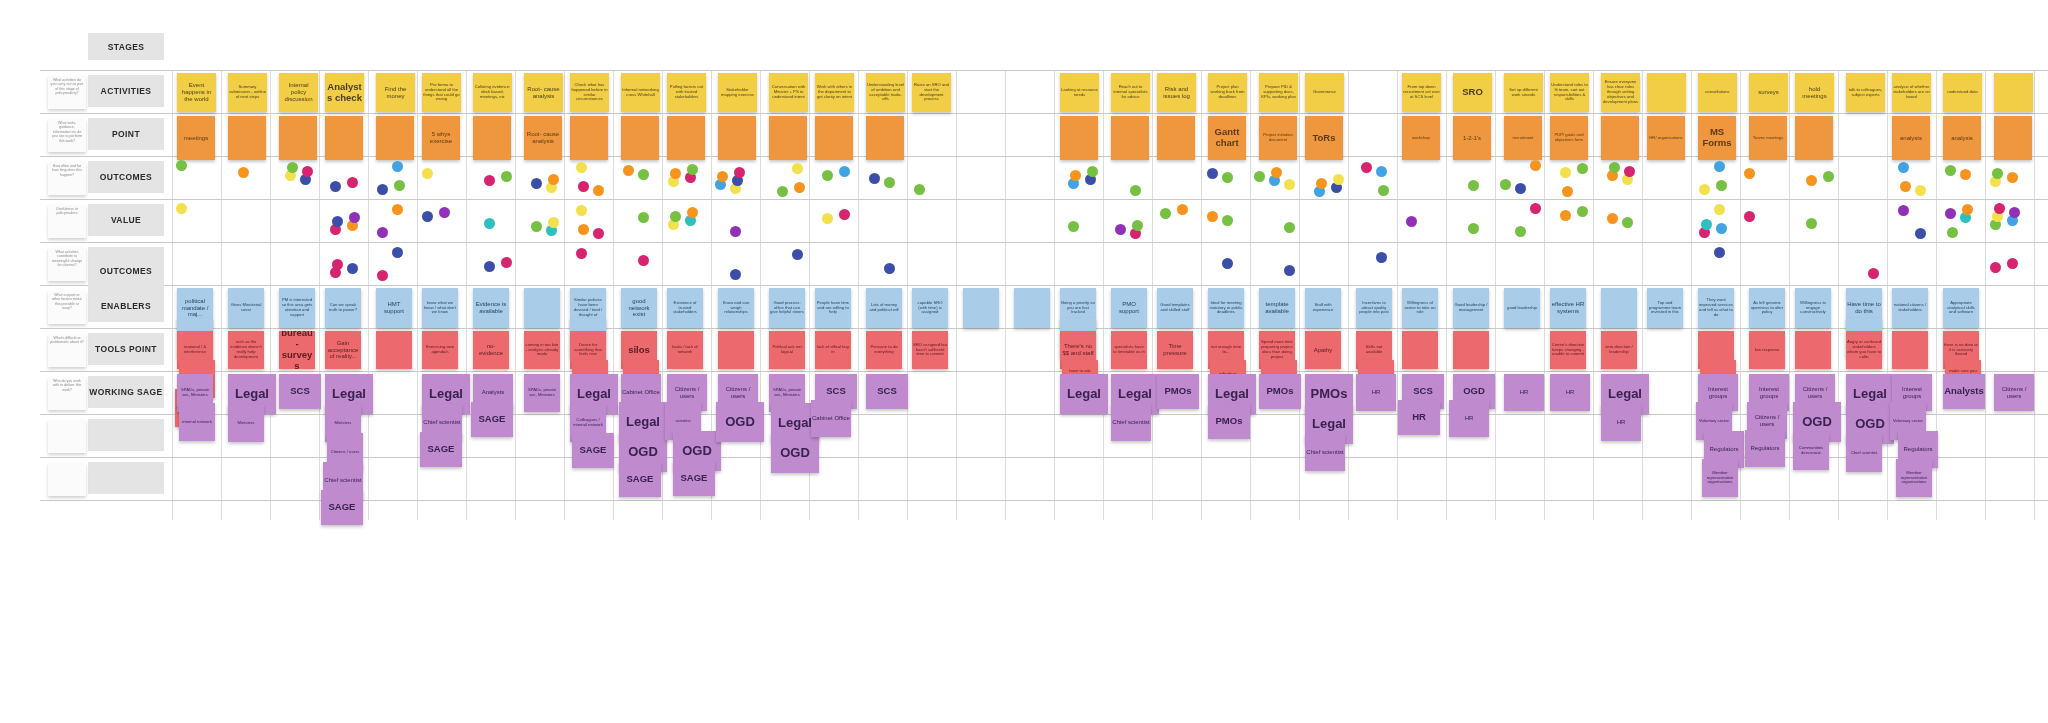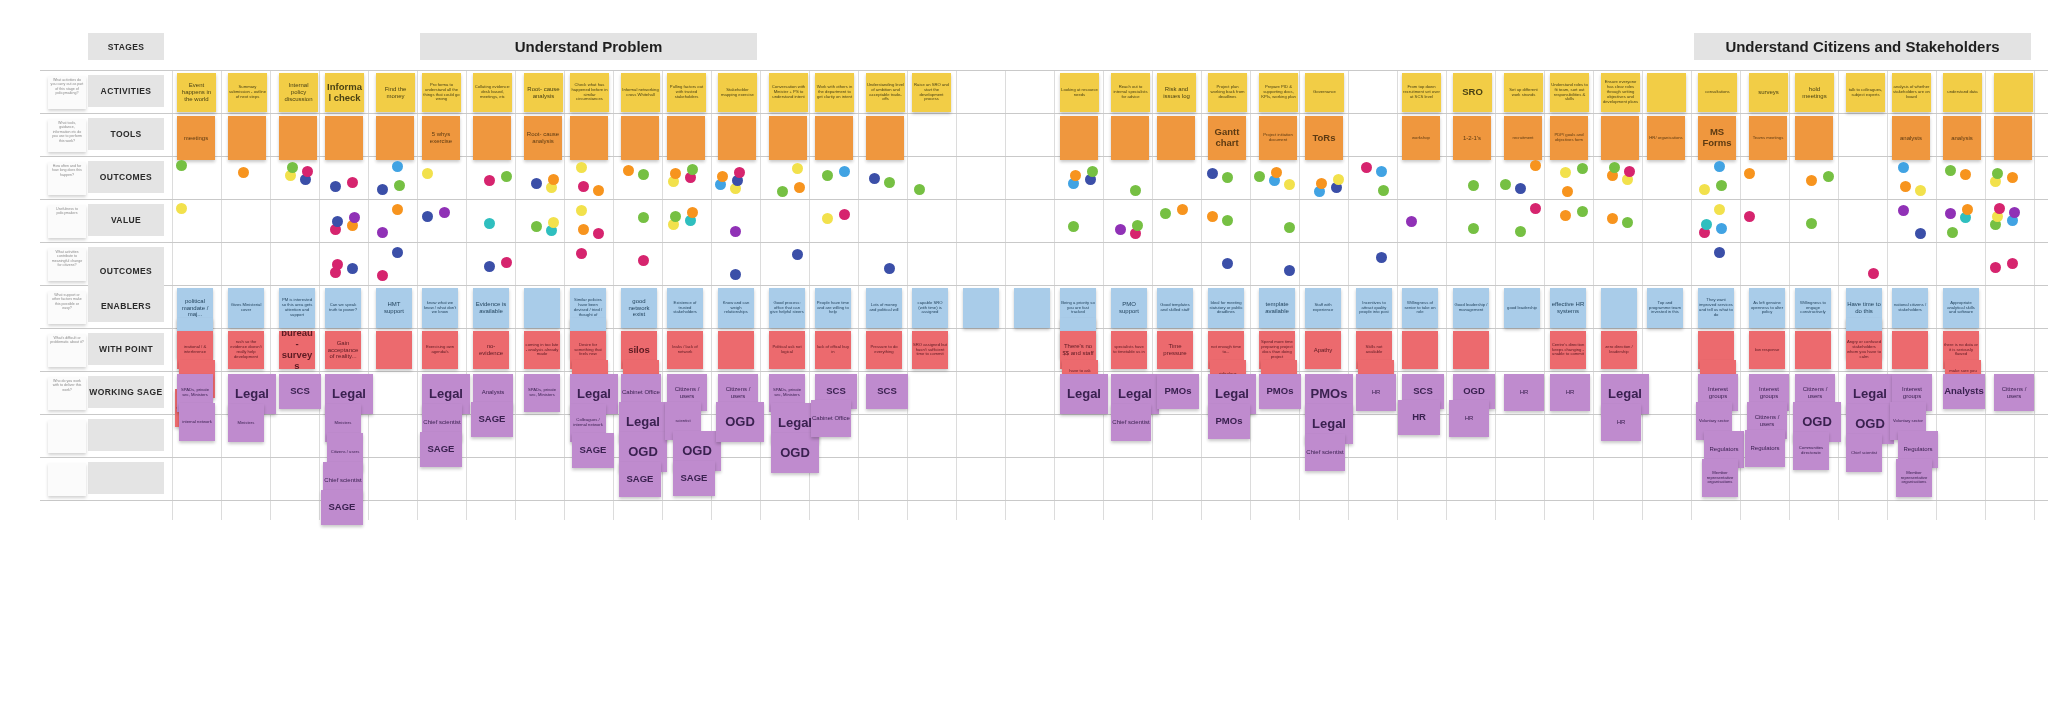--- a/index.html
+++ b/index.html
@@ -65,46 +65,44 @@
     <div class="hline" style="left: 40px; top: 156px; width: 2008px;"></div>
     <div class="hline" style="left: 40px; top: 199px; width: 2008px;"></div>
     <div class="hline" style="left: 40px; top: 242px; width: 2008px;"></div>
     <div class="hline" style="left: 40px; top: 285px; width: 2008px;"></div>
     <div class="hline" style="left: 40px; top: 328px; width: 2008px;"></div>
     <div class="hline" style="left: 40px; top: 371px; width: 2008px;"></div>
     <div class="hline" style="left: 40px; top: 414px; width: 2008px;"></div>
     <div class="hline" style="left: 40px; top: 457px; width: 2008px;"></div>
     <div class="hline" style="left: 40px; top: 500px; width: 2008px;"></div>
     <div class="row-label" style="left: 88px; top: 33px; width: 76px; height: 27px;">STAGES</div>
-    <div class="stage-header" style="left: 420px; top: 33px; width: 337px; height: 27px;">Understand Problem</div>
-    <div class="stage-header" style="left: 1694px; top: 33px; width: 337px; height: 27px;">Understand Citizens and Stakeholders</div>
     <div class="row-label" style="left: 88px; top: 75px; width: 76px; height: 32px;">ACTIVITIES</div>
     <div class="qnote" style="left: 48px; top: 76px; width: 34px; height: 29px;">What activities do you carry out as part of this stage of policymaking?</div>
-    <div class="row-label" style="left: 88px; top: 118px; width: 76px; height: 32px;">TOOLS</div>
+    <div class="row-label" style="left: 88px; top: 118px; width: 76px; height: 32px;">POINT</div>
     <div class="qnote" style="left: 48px; top: 119px; width: 34px; height: 29px;">What tools, guidance, information etc do you use to perform this work?</div>
     <div class="row-label" style="left: 88px; top: 161px; width: 76px; height: 32px;">OUTCOMES</div>
     <div class="qnote" style="left: 48px; top: 162px; width: 34px; height: 29px;">How often and for how long does this happen?</div>
     <div class="row-label" style="left: 88px; top: 204px; width: 76px; height: 32px;">VALUE</div>
     <div class="qnote" style="left: 48px; top: 205px; width: 34px; height: 29px;">Usefulness to policymakers</div>
     <div class="row-label" style="left: 88px; top: 247px; width: 76px; height: 48px; text-align: center;">OUTCOMES</div>
     <div class="qnote" style="left: 48px; top: 248px; width: 34px; height: 29px;">What activities contribute to meaningful change for citizens?</div>
     <div class="row-label" style="left: 88px; top: 290px; width: 76px; height: 32px;">ENABLERS</div>
     <div class="qnote" style="left: 48px; top: 291px; width: 34px; height: 29px;">What support or other factors make this possible or easy?</div>
-    <div class="row-label" style="left: 88px; top: 333px; width: 76px; height: 32px;">WITH POINT</div>
+    <div class="row-label" style="left: 88px; top: 333px; width: 76px; height: 32px;">TOOLS POINT</div>
     <div class="qnote" style="left: 48px; top: 334px; width: 34px; height: 29px;">What's difficult or problematic about it?</div>
     <div class="row-label" style="left: 88px; top: 376px; width: 76px; height: 32px;">WORKING SAGE</div>
     <div class="qnote" style="left: 48px; top: 377px; width: 34px; height: 29px;">Who do you work with to deliver this work?</div>
     <div class="row-label" style="left: 88px; top: 419px; width: 76px; height: 32px;"></div>
     <div class="qnote" style="left: 48px; top: 420px; width: 34px; height: 29px;"></div>
     <div class="row-label" style="left: 88px; top: 462px; width: 76px; height: 32px;"></div>
     <div class="qnote" style="left: 48px; top: 463px; width: 34px; height: 29px;"></div>
     <div class="note" style="left: 177px; top: 73px; width: 37px; height: 37px; background: rgb(242, 205, 70); font-size: 6px; color: rgb(74, 66, 20); font-weight: 400;">Event happens in the world</div>
     <div class="note" style="left: 228px; top: 73px; width: 37px; height: 37px; background: rgb(242, 205, 70); font-size: 4.2px; color: rgb(74, 66, 20); font-weight: 400;">Summary submission - outline of next steps</div>
     <div class="note" style="left: 279px; top: 73px; width: 37px; height: 37px; background: rgb(242, 205, 70); font-size: 6px; color: rgb(74, 66, 20); font-weight: 400;">Internal policy discussion</div>
-    <div class="note" style="left: 325px; top: 73px; width: 37px; height: 37px; background: rgb(242, 205, 70); font-size: 9.5px; color: rgb(74, 66, 20); font-weight: 600;">Informal check</div>
+    <div class="note" style="left: 325px; top: 73px; width: 37px; height: 37px; background: rgb(242, 205, 70); font-size: 9.5px; color: rgb(74, 66, 20); font-weight: 600;">Analysts check</div>
     <div class="note" style="left: 376px; top: 73px; width: 37px; height: 37px; background: rgb(242, 205, 70); font-size: 6px; color: rgb(74, 66, 20); font-weight: 400;">Find the money</div>
     <div class="note" style="left: 422px; top: 73px; width: 37px; height: 37px; background: rgb(242, 205, 70); font-size: 4.2px; color: rgb(74, 66, 20); font-weight: 400;">Pro forma to understand all the things that could go wrong</div>
     <div class="note" style="left: 473px; top: 73px; width: 37px; height: 37px; background: rgb(242, 205, 70); font-size: 4.2px; color: rgb(74, 66, 20); font-weight: 400;">Collating evidence: desk based, meetings, etc</div>
     <div class="note" style="left: 524px; top: 73px; width: 37px; height: 37px; background: rgb(242, 205, 70); font-size: 6px; color: rgb(74, 66, 20); font-weight: 400;">Root- cause analysis</div>
     <div class="note" style="left: 570px; top: 73px; width: 37px; height: 37px; background: rgb(242, 205, 70); font-size: 4.2px; color: rgb(74, 66, 20); font-weight: 400;">Check what has happened before in similar circumstances</div>
     <div class="note" style="left: 621px; top: 73px; width: 37px; height: 37px; background: rgb(242, 205, 70); font-size: 4.2px; color: rgb(74, 66, 20); font-weight: 400;">Informal networking cross Whitehall</div>
     <div class="note" style="left: 667px; top: 73px; width: 37px; height: 37px; background: rgb(242, 205, 70); font-size: 4.2px; color: rgb(74, 66, 20); font-weight: 400;">Pulling factors out with trusted stakeholders</div>
     <div class="note" style="left: 718px; top: 73px; width: 37px; height: 37px; background: rgb(242, 205, 70); font-size: 4.2px; color: rgb(74, 66, 20); font-weight: 400;">Stakeholder mapping exercise</div>
     <div class="note" style="left: 769px; top: 73px; width: 37px; height: 37px; background: rgb(242, 205, 70); font-size: 4.2px; color: rgb(74, 66, 20); font-weight: 400;">Conversation with Minister + PS to understand intent</div>
     <div class="note" style="left: 815px; top: 73px; width: 37px; height: 37px; background: rgb(242, 205, 70); font-size: 4.2px; color: rgb(74, 66, 20); font-weight: 400;">Work with others in the department to get clarity on intent</div>

